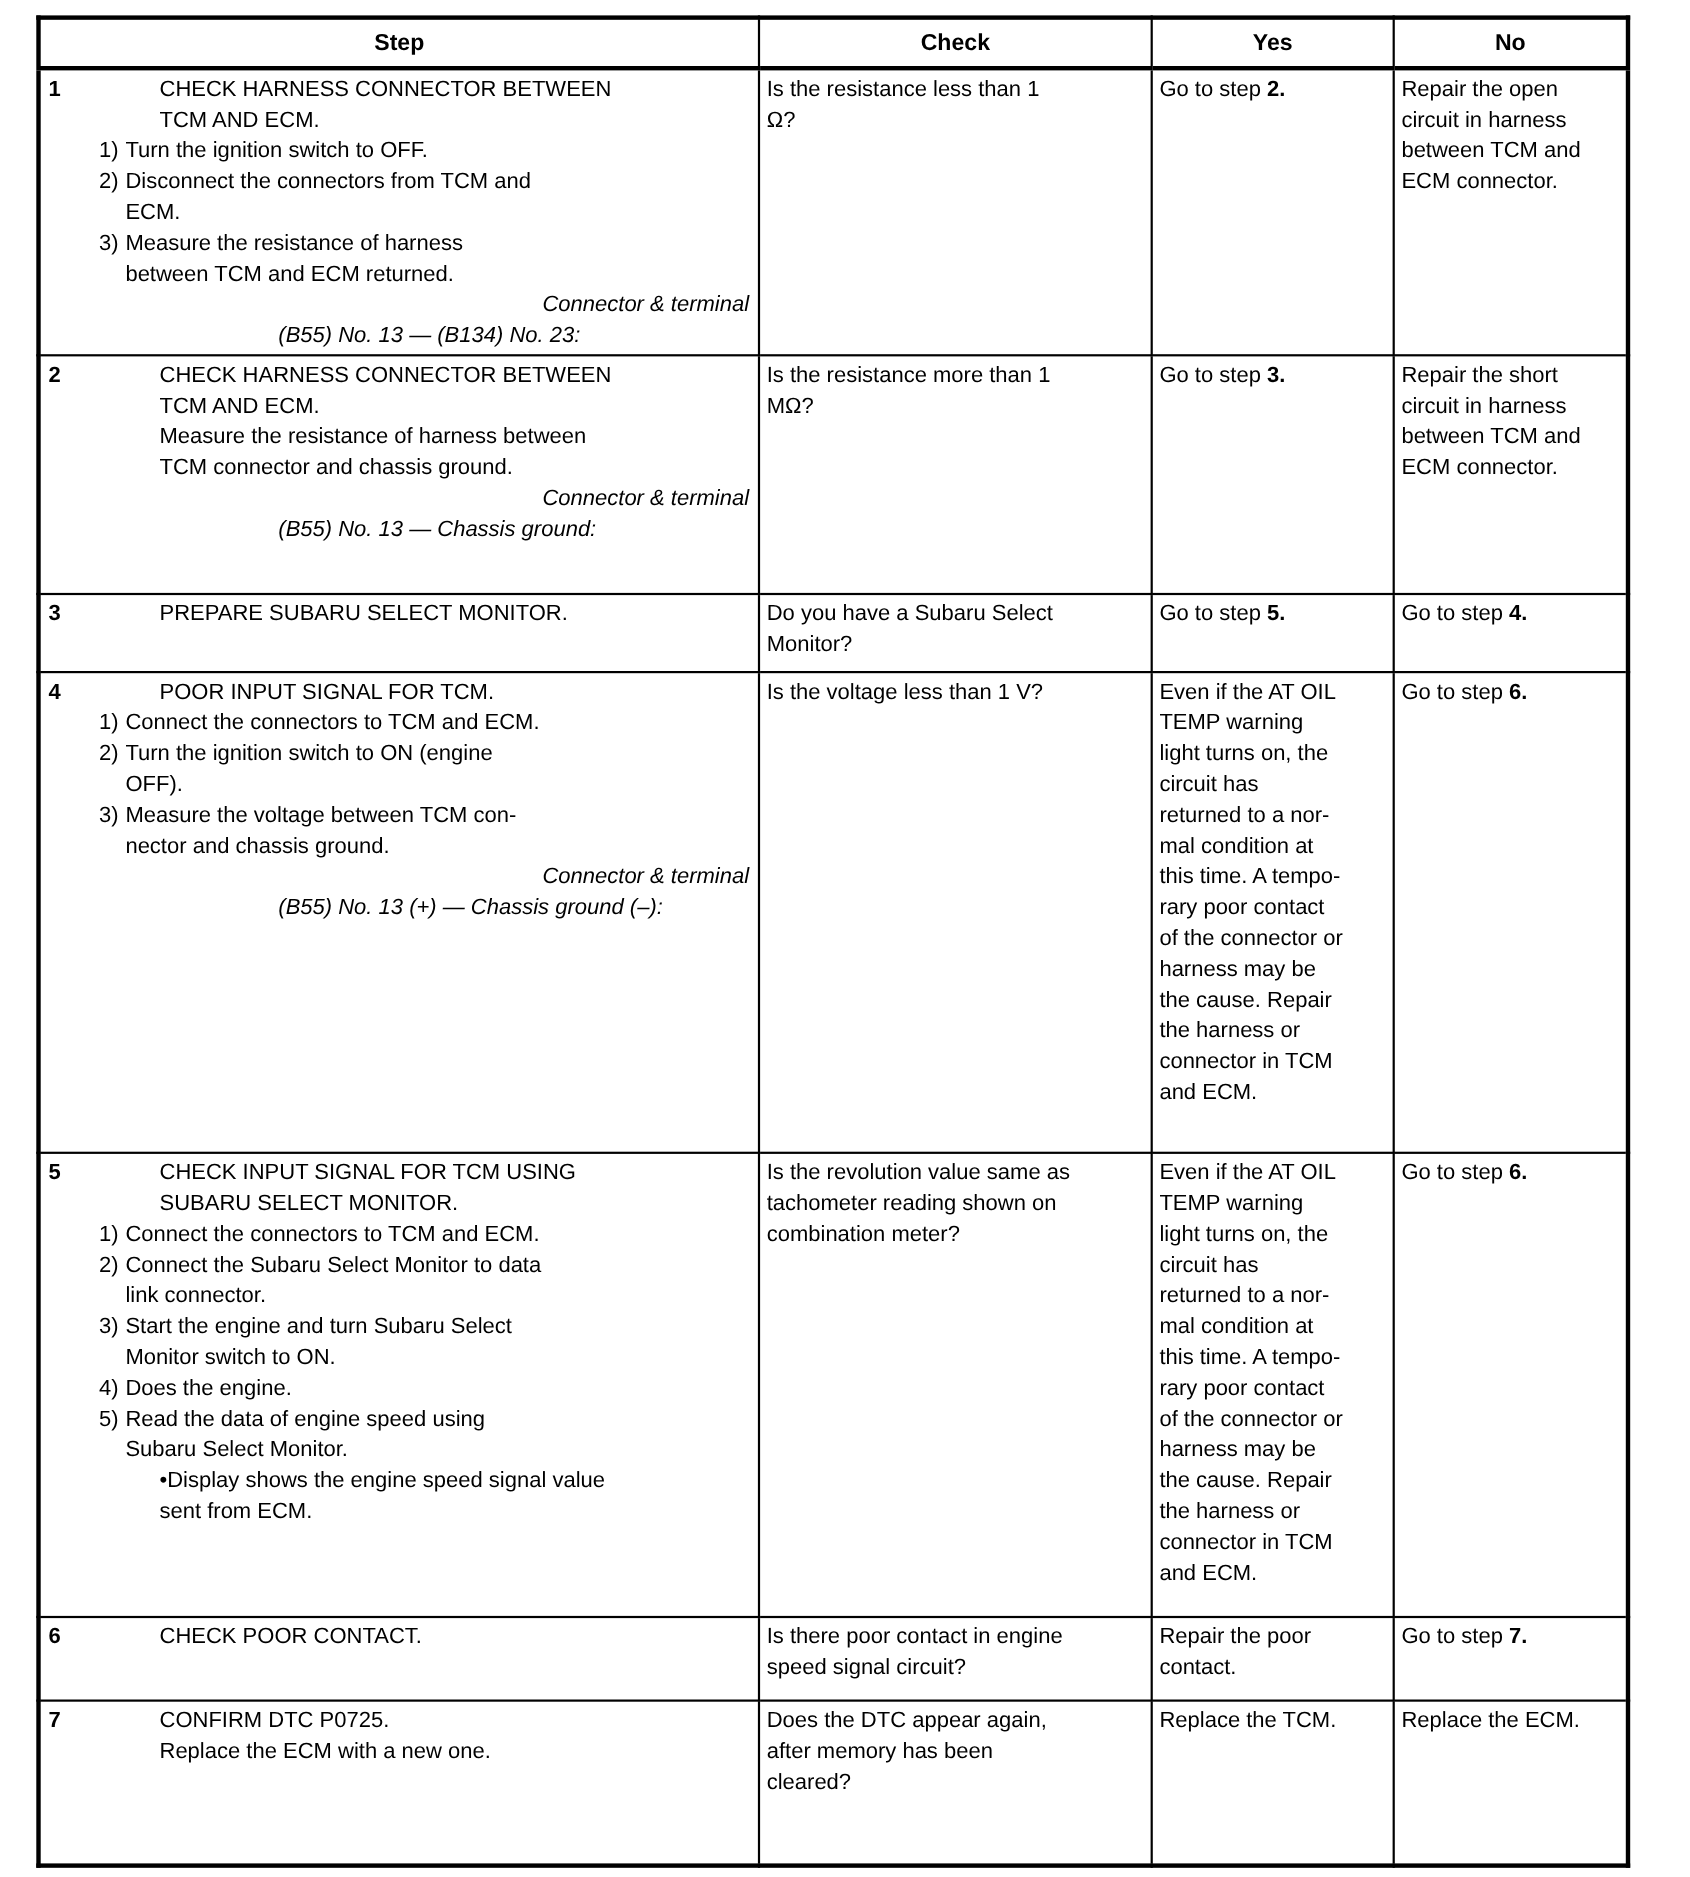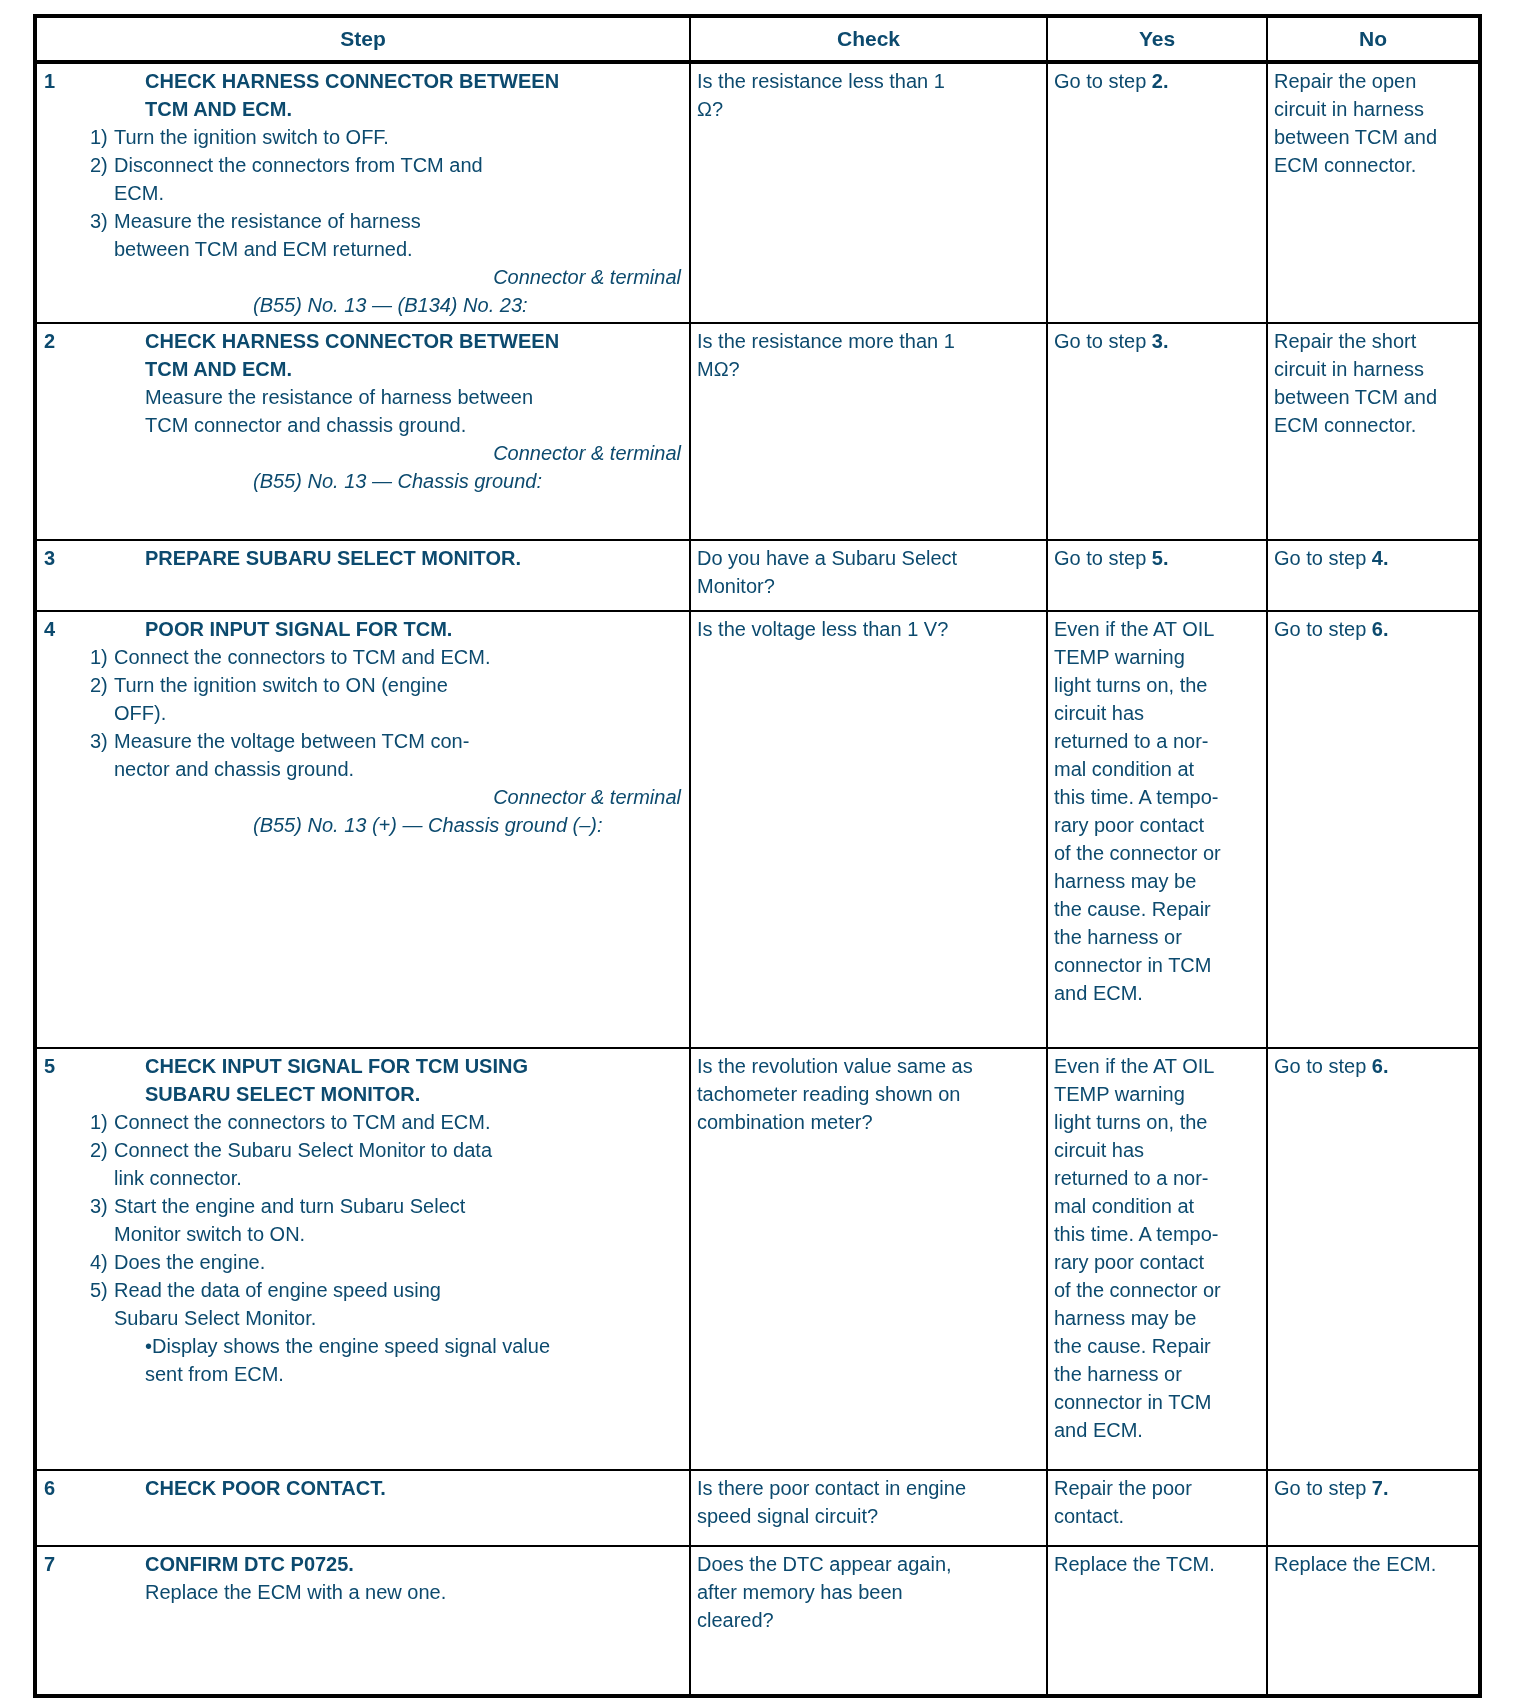--- a/index.html
+++ b/index.html
@@ -2,21 +2,21 @@
 <html><head>
 <meta charset="utf-8">
 <style>
   html,body{margin:0;padding:0;background:#ffffff;}
   .page{
     position:relative;
     width:1536px;
     height:1706px;
     background:#ffffff;
     font-family:"Liberation Sans", sans-serif;
-    color:#0c4a6e;
+    color:#000000;
     overflow:hidden;
   }
   table.diag{
     border-collapse:collapse;
     table-layout:fixed;
     width:1445px;
     margin:14px 0 0 33px;
     border:4px solid #000;
   }
   th,td{
@@ -37,21 +37,21 @@
     height:34px;
   }
   
   .step-cell{position:relative;}
   .step-no{
     position:absolute;
     top:3px; left:7px;
     font-weight:bold;
   }
   .step-content{margin-left:102px;}
-  .blk-title{font-weight:bold; white-space:pre-wrap;}
+  .blk-title{font-weight:normal; white-space:pre-wrap;}
   .blk-text{white-space:pre-wrap;}
   .blk-bullet{white-space:pre-wrap;}
   .blk-item{position:relative; margin-left:-31px; white-space:pre-wrap;}
   .blk-item .marker{position:absolute; left:-24px; white-space:nowrap;}
   .blk-connector{font-weight:normal; font-style:italic; margin-left:17px; white-space:pre-wrap;text-align:right;}
   .blk-terminal{font-weight:normal; font-style:italic; margin-left:108px; white-space:pre-wrap;}
   .body-cell span{white-space:pre-wrap;}
 </style>
 </head>
 <body>

